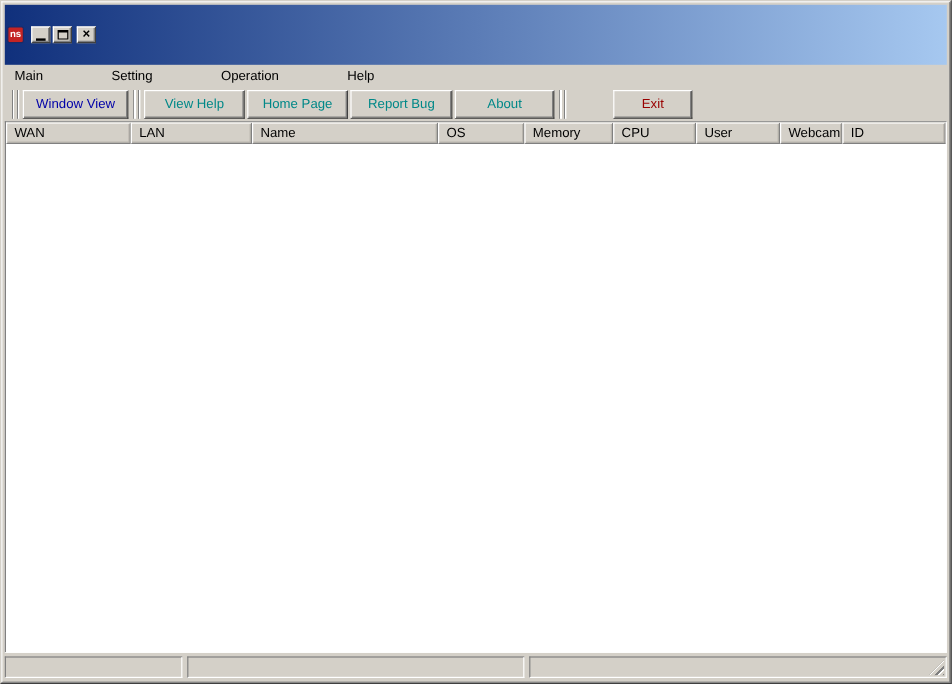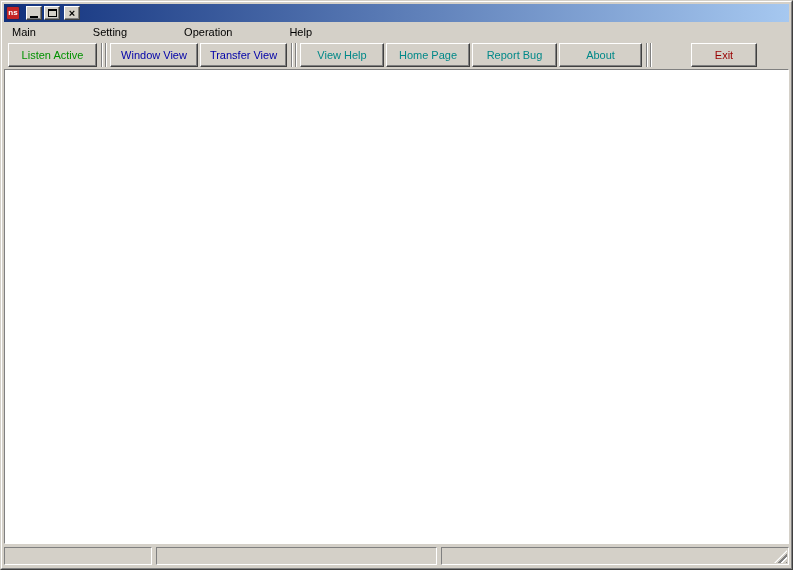--- a/index.html
+++ b/index.html
@@ -27,21 +27,21 @@
     display: flex;
     flex-direction: column;
   }
   
   .titlebar {
     height: 18px;
     flex: 0 0 18px;
     background: linear-gradient(to right, #10307C, #A6C8F0);
     display: flex;
     align-items: center;
-    padding: 0 2px;
+    padding: 16px 2px;
     margin-bottom: 1px;
   }
   .app-icon {
     width: 14px; height: 14px;
     box-sizing: border-box;
     background: #C42424;
     border: 1px solid #1C2A66;
     border-radius: 2px;
     color: #fff;
     font-weight: bold;
@@ -209,34 +209,43 @@
     </div>
 
     <div class="menubar">
       <span class="menu-item">Main</span>
       <span class="menu-item">Setting</span>
       <span class="menu-item">Operation</span>
       <span class="menu-item">Help</span>
     </div>
 
     <div class="toolbar">
-      <button class="tb" style="width: 89px; color: rgb(0, 145, 0);">Listen Active</button>
       <div class="sep"></div>
       <button class="tb" style="width: 88px; color: rgb(0, 0, 168);">Window View</button>
-      <button class="tb" style="width: 87px; color: rgb(0, 0, 168);">Transfer View</button>
       <div class="sep"></div>
       <button class="tb" style="width: 84px; color: rgb(0, 136, 136);">View Help</button>
       <button class="tb" style="width: 84px; color: rgb(0, 136, 136);">Home Page</button>
       <button class="tb" style="width: 85px; color: rgb(0, 136, 136);">Report Bug</button>
       <button class="tb" style="width: 83px; color: rgb(0, 136, 136);">About</button>
       <div class="sep"></div>
       <button class="tb" style="width: 66px; color: rgb(153, 0, 0); margin-left: 36px;">Exit</button>
     </div>
 
     <div class="listview">
+      <div class="lv-header">
+        <div class="hcell" style="width:104px">WAN</div>
+        <div class="hcell" style="width:101px">LAN</div>
+        <div class="hcell" style="width:155px">Name</div>
+        <div class="hcell" style="width:72px">OS</div>
+        <div class="hcell" style="width:74px">Memory</div>
+        <div class="hcell" style="width:69px">CPU</div>
+        <div class="hcell" style="width:70px">User</div>
+        <div class="hcell" style="width:52px">Webcam</div>
+        <div class="hcell hcell-fill">ID</div>
+      </div>
       <div class="lv-body"></div>
     </div>
 
     <div class="statusbar">
       <div class="panel" style="width:148px">
         
       </div>
       <div class="panel" style="width:281px">
         
       </div>

